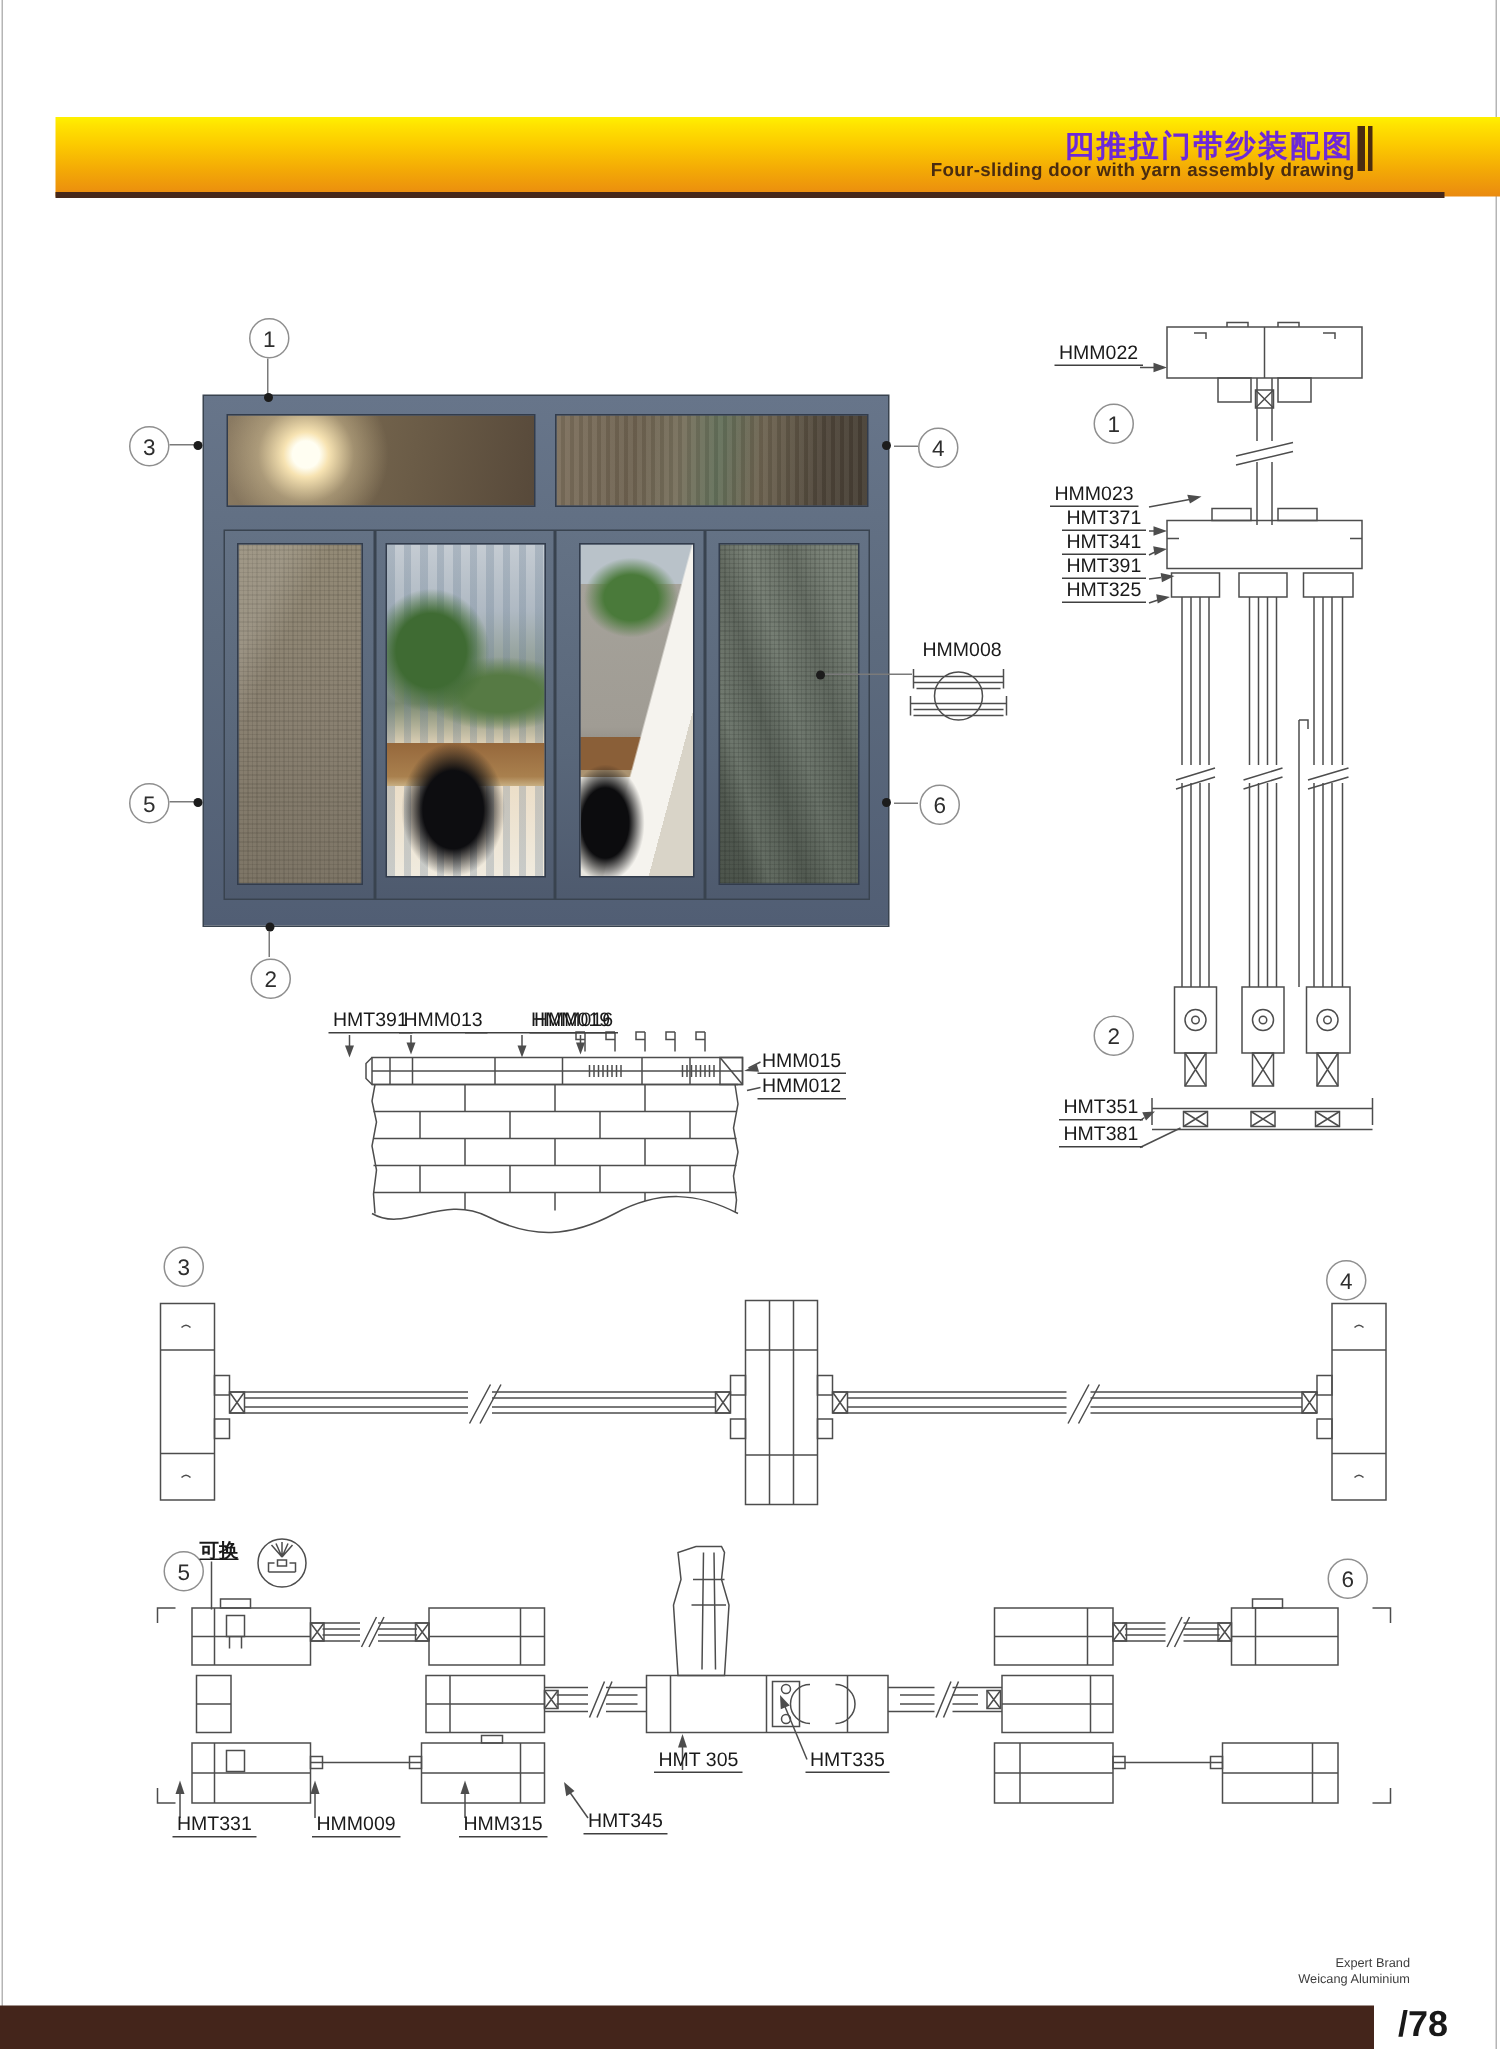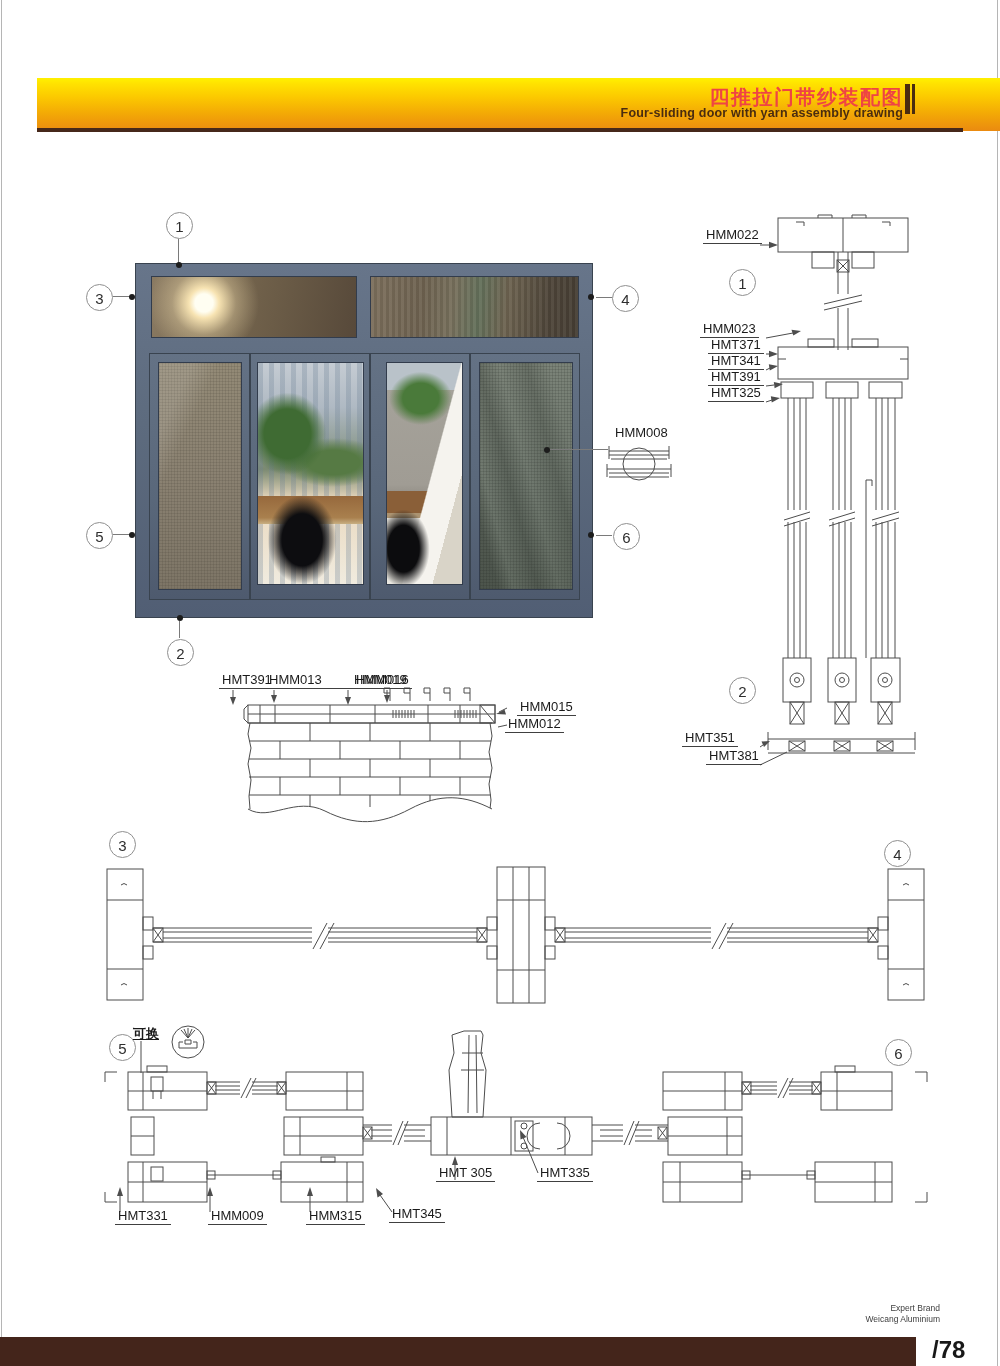--- a/index.html
+++ b/index.html
@@ -4,21 +4,21 @@
 <style>
   html,body{margin:0;padding:0;}
   body{width:1000px;height:1366px;position:relative;background:#ffffff;
        font-family:"Liberation Sans","DejaVu Sans",sans-serif;overflow:hidden;}
   
   .edge{position:absolute;top:0;bottom:0;width:1px;background:#b5b5b5;}
   
   .banner{position:absolute;left:37px;top:78px;right:0;height:53px;
           background:linear-gradient(180deg,#fff100 0%,#ffe300 10%,#fcca00 35%,#f3a806 68%,#ea8a10 100%);}
   .banner-rule{position:absolute;left:37px;top:128px;width:926px;height:4px;background:#46281a;}
-  .title-cn{position:absolute;right:97px;top:84px;font-size:20px;font-weight:bold;color:#ef4444;letter-spacing:1.5px;}
+  .title-cn{position:absolute;right:97px;top:84px;font-size:20px;font-weight:bold;color:#6d28d9;letter-spacing:1.5px;}
   .title-en{position:absolute;right:97px;top:106px;font-size:12.5px;font-weight:bold;color:#4a2c10;letter-spacing:0.2px;}
   .tbar{position:absolute;background:#4a2c10;}
   
   .lbl{position:absolute;font-size:13px;color:#1a1a1a;white-space:nowrap;
        border-bottom:1px solid #404040;padding:0 3px 1px 3px;line-height:14px;}
   .nolin{border-bottom:none;}
   
   .mk{position:absolute;width:27px;height:27px;border:1px solid #8f8f8f;border-radius:50%;
       background:#fff;text-align:center;line-height:27px;font-size:15px;color:#2e2e2e;box-sizing:border-box;}
   .ldr{position:absolute;background:#7a7a7a;}
@@ -213,21 +213,21 @@
   </g>
 </svg>
 <div class="mk" style="left:729px;top:269px;">1</div>
 <div class="mk" style="left:729px;top:677px;">2</div>
 <div class="lbl" style="left:703px;top:228px;">HMM022</div>
 <div class="lbl" style="left:700px;top:322px;">HMM023</div>
 <div class="lbl" style="left:708px;top:338px;">HMT371</div>
 <div class="lbl" style="left:708px;top:354px;">HMT341</div>
 <div class="lbl" style="left:708px;top:370px;">HMT391</div>
 <div class="lbl" style="left:708px;top:386px;">HMT325</div>
-<div class="lbl" style="left:682px;top:731px;">HMT351</div>
+<div class="lbl" style="left:706px;top:731px;">HMT351</div>
 <div class="lbl" style="left:706px;top:749px;">HMT381</div>
 
 <svg style="left:215px;top:668px;" width="350" height="172" viewBox="0 0 350 172">
   <g>
     <line class="ln" x1="18" y1="22" x2="18" y2="30"></line>
       <path class="fl" d="M18 37 l-3 -8 h6 z"></path>
     <line class="ln" x1="59" y1="22" x2="59" y2="28"></line>
       <path class="fl" d="M59 35 l-3 -8 h6 z"></path>
     <line class="ln" x1="133" y1="22" x2="133" y2="30"></line>
       <path class="fl" d="M133 37 l-3 -8 h6 z"></path>
@@ -257,21 +257,21 @@
     <path class="ln" d="M35 55 L33 66 L36 80 L33 96 L36 112 L34 128 L35 141"></path>
     <path class="ln" d="M275 55 L277 68 L274 84 L277 100 L274 116 L276 132 L275 141"></path>
     <path class="wh" d="M33 141 C55 154 80 128 110 143 S 165 157 195 141 S 250 127 277 141 L277 172 L33 172 Z"></path>
     <path class="ln" d="M33 141 C55 154 80 128 110 143 S 165 157 195 141 S 250 127 277 141"></path>
   </g>
 </svg>
 <div class="lbl" style="left:219px;top:673px;">HMT391</div>
 <div class="lbl" style="left:266px;top:673px;">HMM013</div>
 <div class="lbl" style="left:310px;top:673px;padding-left:44px;">HMM019</div>
 <div class="lbl" style="left:353px;top:673px;">HMM016</div>
-<div class="lbl" style="left:517px;top:700px;">HMM015</div>
+<div class="lbl" style="left:505px;top:700px;">HMM015</div>
 <div class="lbl" style="left:505px;top:717px;">HMM012</div>
 
 <svg style="left:95px;top:825px;" width="845" height="195" viewBox="0 0 845 195">
   <g>
     <rect class="ln" x="12" y="44" width="36" height="131"></rect>
     <path class="ln" d="M12 75 H48 M12 144 H48 M26 60 q3 -3 6 0 M26 160 q3 -3 6 0"></path>
     <rect class="ln" x="48" y="92" width="10" height="13"></rect>
       <rect class="ln" x="48" y="121" width="10" height="13"></rect>
   </g>
   <g>

